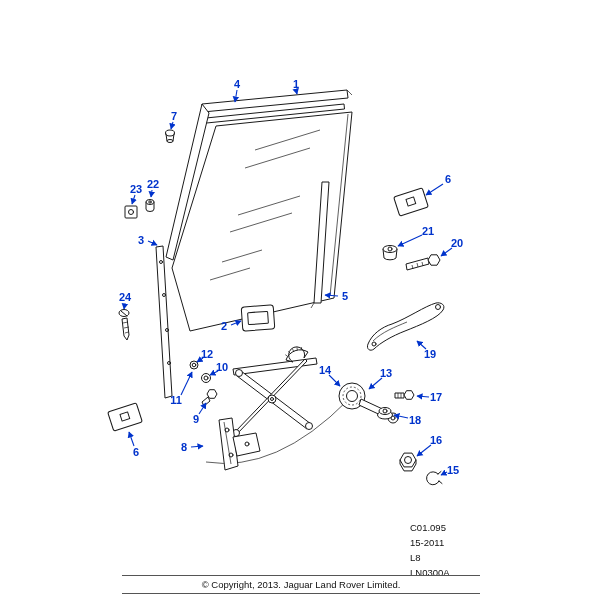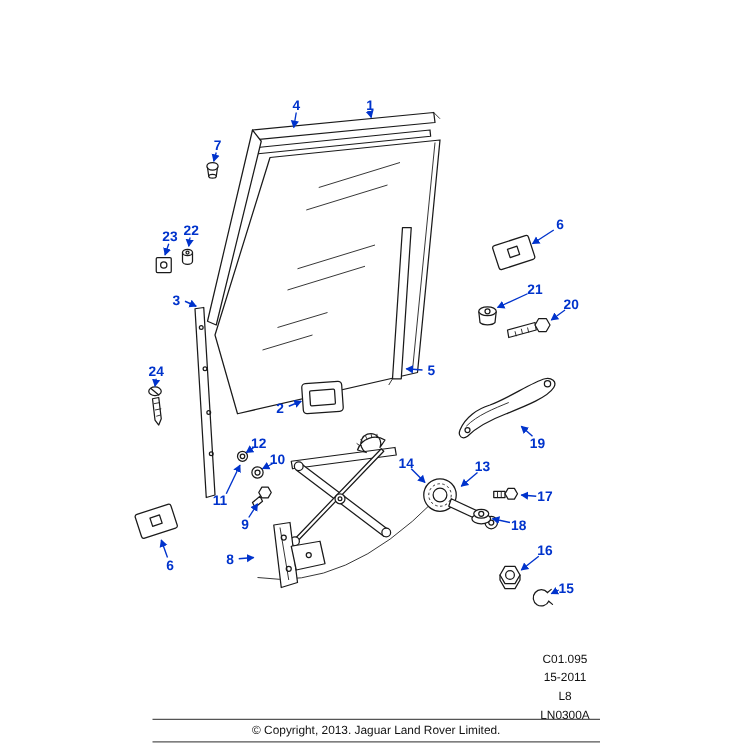--- a/index.html
+++ b/index.html
@@ -13,21 +13,21 @@
   .s  { stroke:var(--line); fill:none; stroke-width:1; stroke-linejoin:round; stroke-linecap:round; }
   .sw { stroke:var(--line); fill:#ffffff; stroke-width:1; stroke-linejoin:round; }
   .thin { stroke:var(--line); fill:none; stroke-width:0.7; }
   .dash { stroke:var(--line); fill:none; stroke-width:0.7; stroke-dasharray:2 2; }
   .leader { stroke:var(--callout); stroke-width:1.1; fill:none; }
   .callout {
     font-family:"Liberation Sans", sans-serif; font-size:11px; font-weight:bold;
     fill:var(--callout); text-anchor:middle;
   }
   .ref-block {
-    position:absolute; left:410px; top:520px; width:84px; text-align:center;
+    position:absolute; left:410px; top:520px; width:84px; text-align:left;
     font-size:9.5px; line-height:15px; color:#111;
   }
   .footer {
     position:absolute; left:122px; top:575px; width:358px; text-align:center;
     border-top:1px solid #555; border-bottom:1px solid #555;
     font-size:9.5px; color:#111; padding:3px 0 3px 0;
   }
 </style>
 </head>
 <body>

